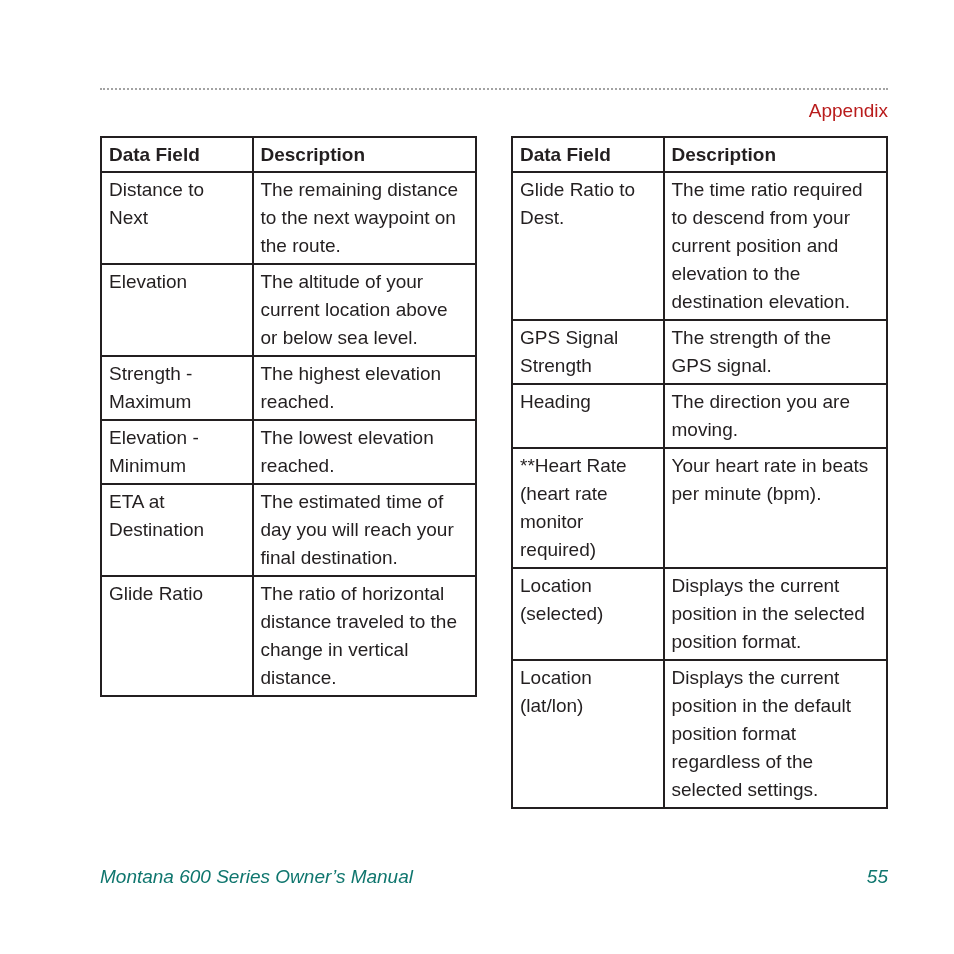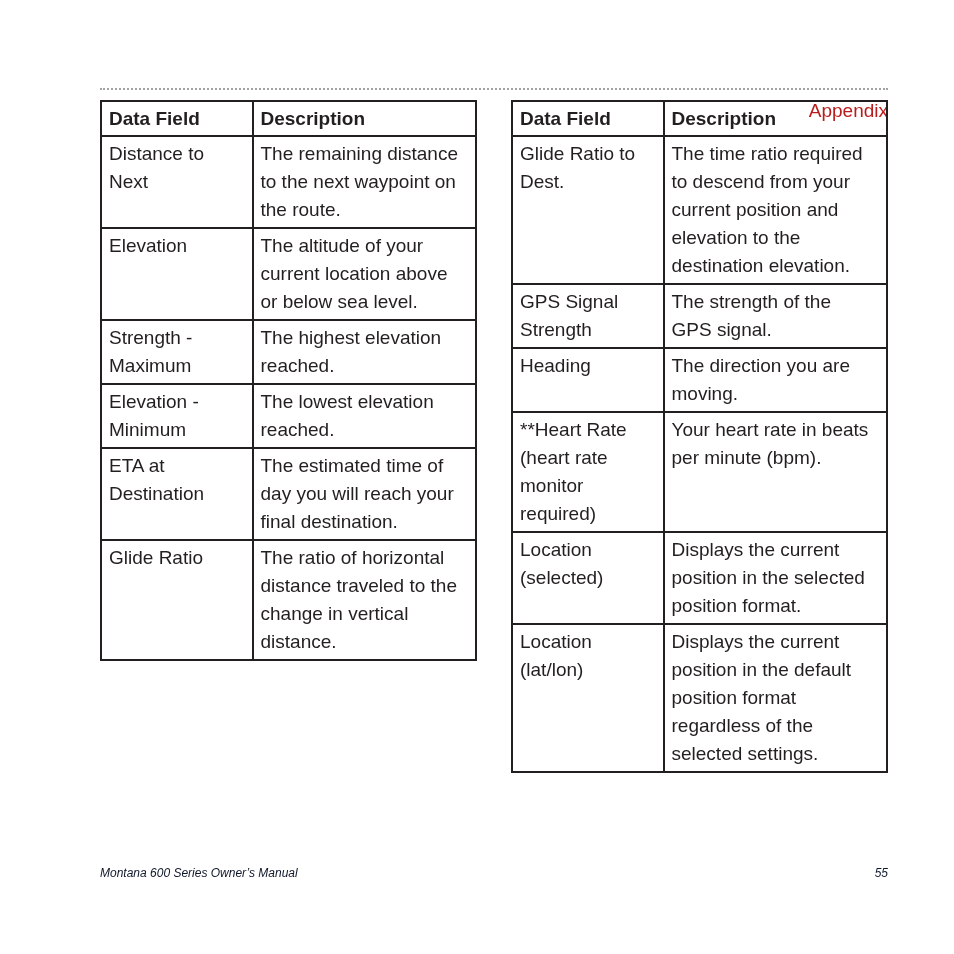--- a/index.html
+++ b/index.html
@@ -38,20 +38,21 @@
     top: 100px;
     left: 100px;
     right: 66px;
     display: flex;
     gap: 34px;
     align-items: flex-start;
   }
   .tables-wrap .col {
     flex: 1 1 0;
     min-width: 0;
+    margin-top: 36px;
   }
   table.data-table {
     border-collapse: collapse;
     width: 100%;
     table-layout: fixed;
   }
   table.data-table th,
   table.data-table td {
     border: 2px solid #231f20;
     vertical-align: top;
@@ -70,23 +71,23 @@
   table.data-table td.cell-description,
   table.data-table th.head-description { padding-right: 12px; }
   .footer {
     position: absolute;
     left: 100px;
     right: 66px;
     top: 866px;
     display: flex;
     justify-content: space-between;
     align-items: baseline;
-    font-size: 12px;
+    font-size: 19px;
     font-style: italic;
-    color: #0f172a;
+    color: #0f766e;
   }
 </style>
 </head>
 <body>
 
 <div class="page">
 
   <div class="appendix-label">Appendix</div>
 
   <div class="dotted-rule"></div>

